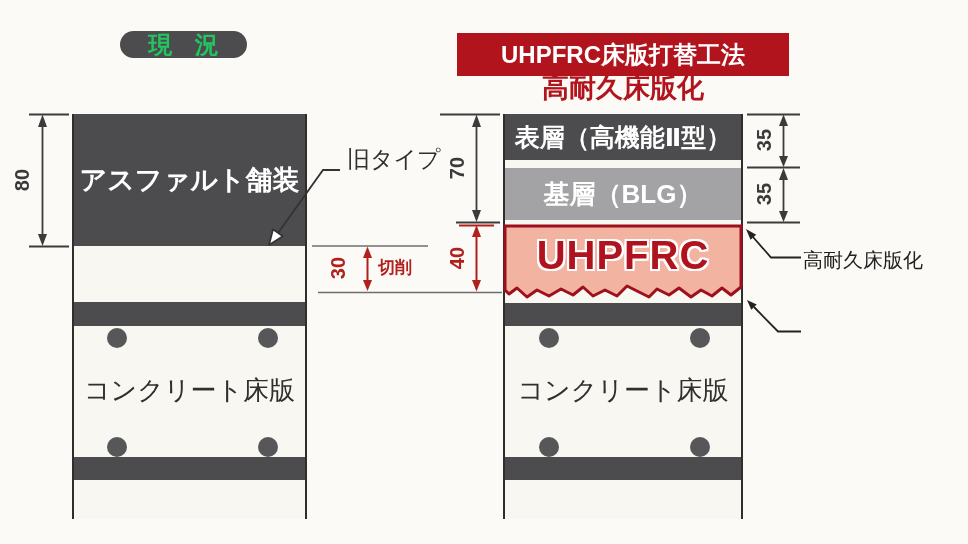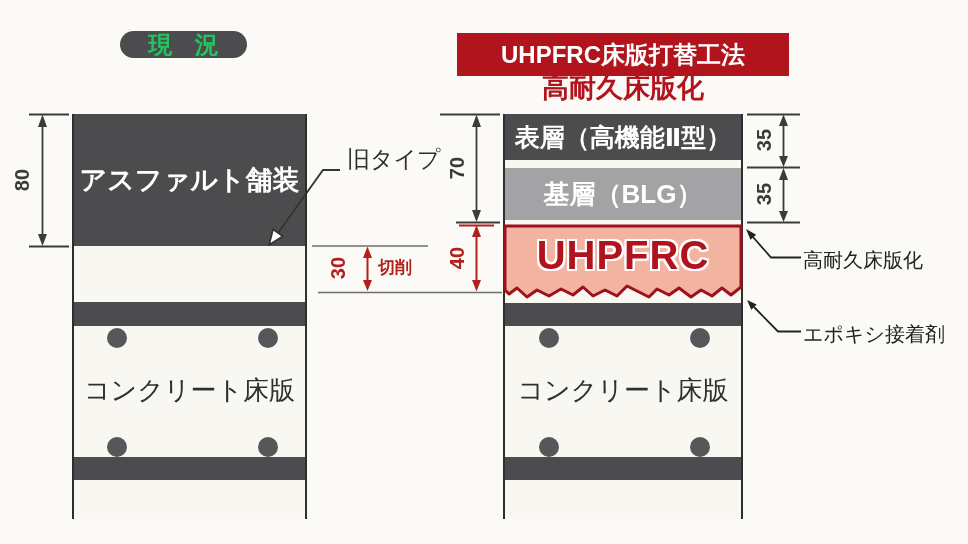--- a/index.html
+++ b/index.html
@@ -172,15 +172,14 @@
   <div class="dim" style="left:744px;top:128px;">35</div>
   <div class="dim" style="left:744px;top:182px;">35</div>
 
   <div class="cutlabel">切削</div>
 
   <div class="waterproof">
     <div>旧タイプ</div>
   </div>
 
   <div class="ann" style="left:803px;top:247px;">高耐久床版化</div>
-  <div class="ann" style="left:803px;top:321px;">エポキシ接着剤</div>
 
 </div>
 
 </body></html>

